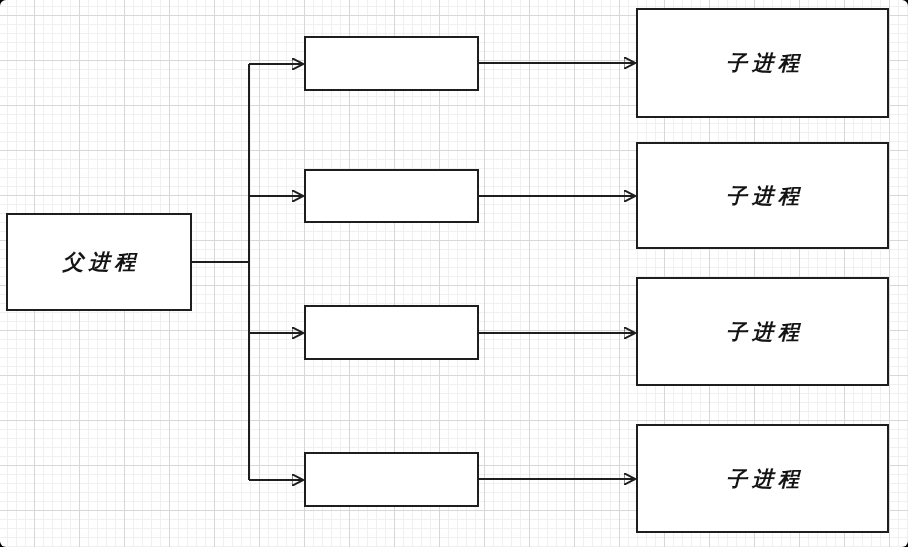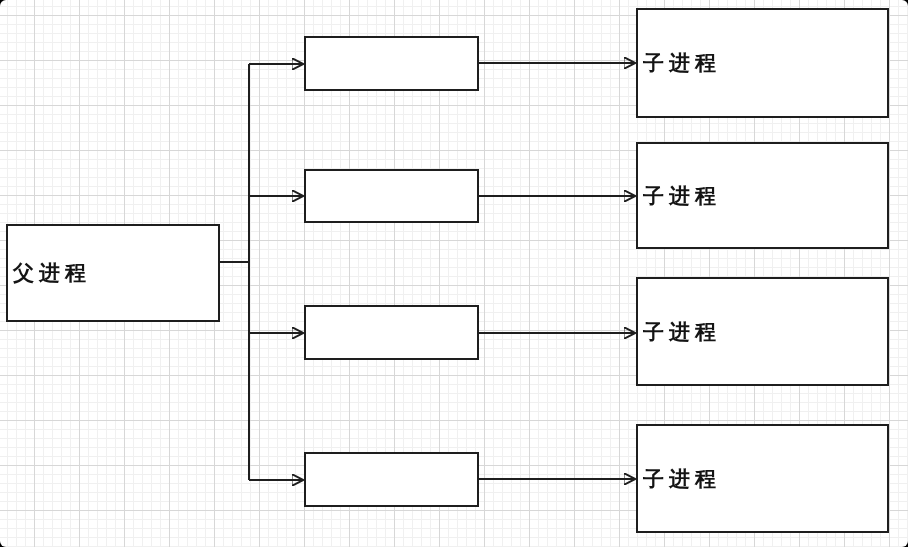--- a/index.html
+++ b/index.html
@@ -37,31 +37,33 @@
     stroke-width: 2;
     fill: none;
   }
   .node {
     position: absolute;
     box-sizing: border-box;
     border: 2px solid #1e1e1e;
     background: #ffffff;
     display: flex;
     align-items: center;
+    justify-content: center;
+    font-style: italic;
   }
   .node .label {
     font-size: 21px;
     font-weight: 700;
     color: #141414;
     letter-spacing: 5px;
     padding-left: 5px; 
     white-space: nowrap;
   }
   
-  .n-parent { left: 6px;   top: 224px; width: 214px; height: 98px; }
+  .n-parent { left: 6px;   top: 213px; width: 186px; height: 98px; }
   .n-mid1   { left: 304px; top: 36px;  width: 175px; height: 55px; }
   .n-mid2   { left: 304px; top: 169px; width: 175px; height: 54px; }
   .n-mid3   { left: 304px; top: 305px; width: 175px; height: 55px; }
   .n-mid4   { left: 304px; top: 452px; width: 175px; height: 55px; }
   .n-child1 { left: 636px; top: 8px;   width: 253px; height: 110px; }
   .n-child2 { left: 636px; top: 142px; width: 253px; height: 107px; }
   .n-child3 { left: 636px; top: 277px; width: 253px; height: 109px; }
   .n-child4 { left: 636px; top: 424px; width: 253px; height: 109px; }
 </style>
 </head>

